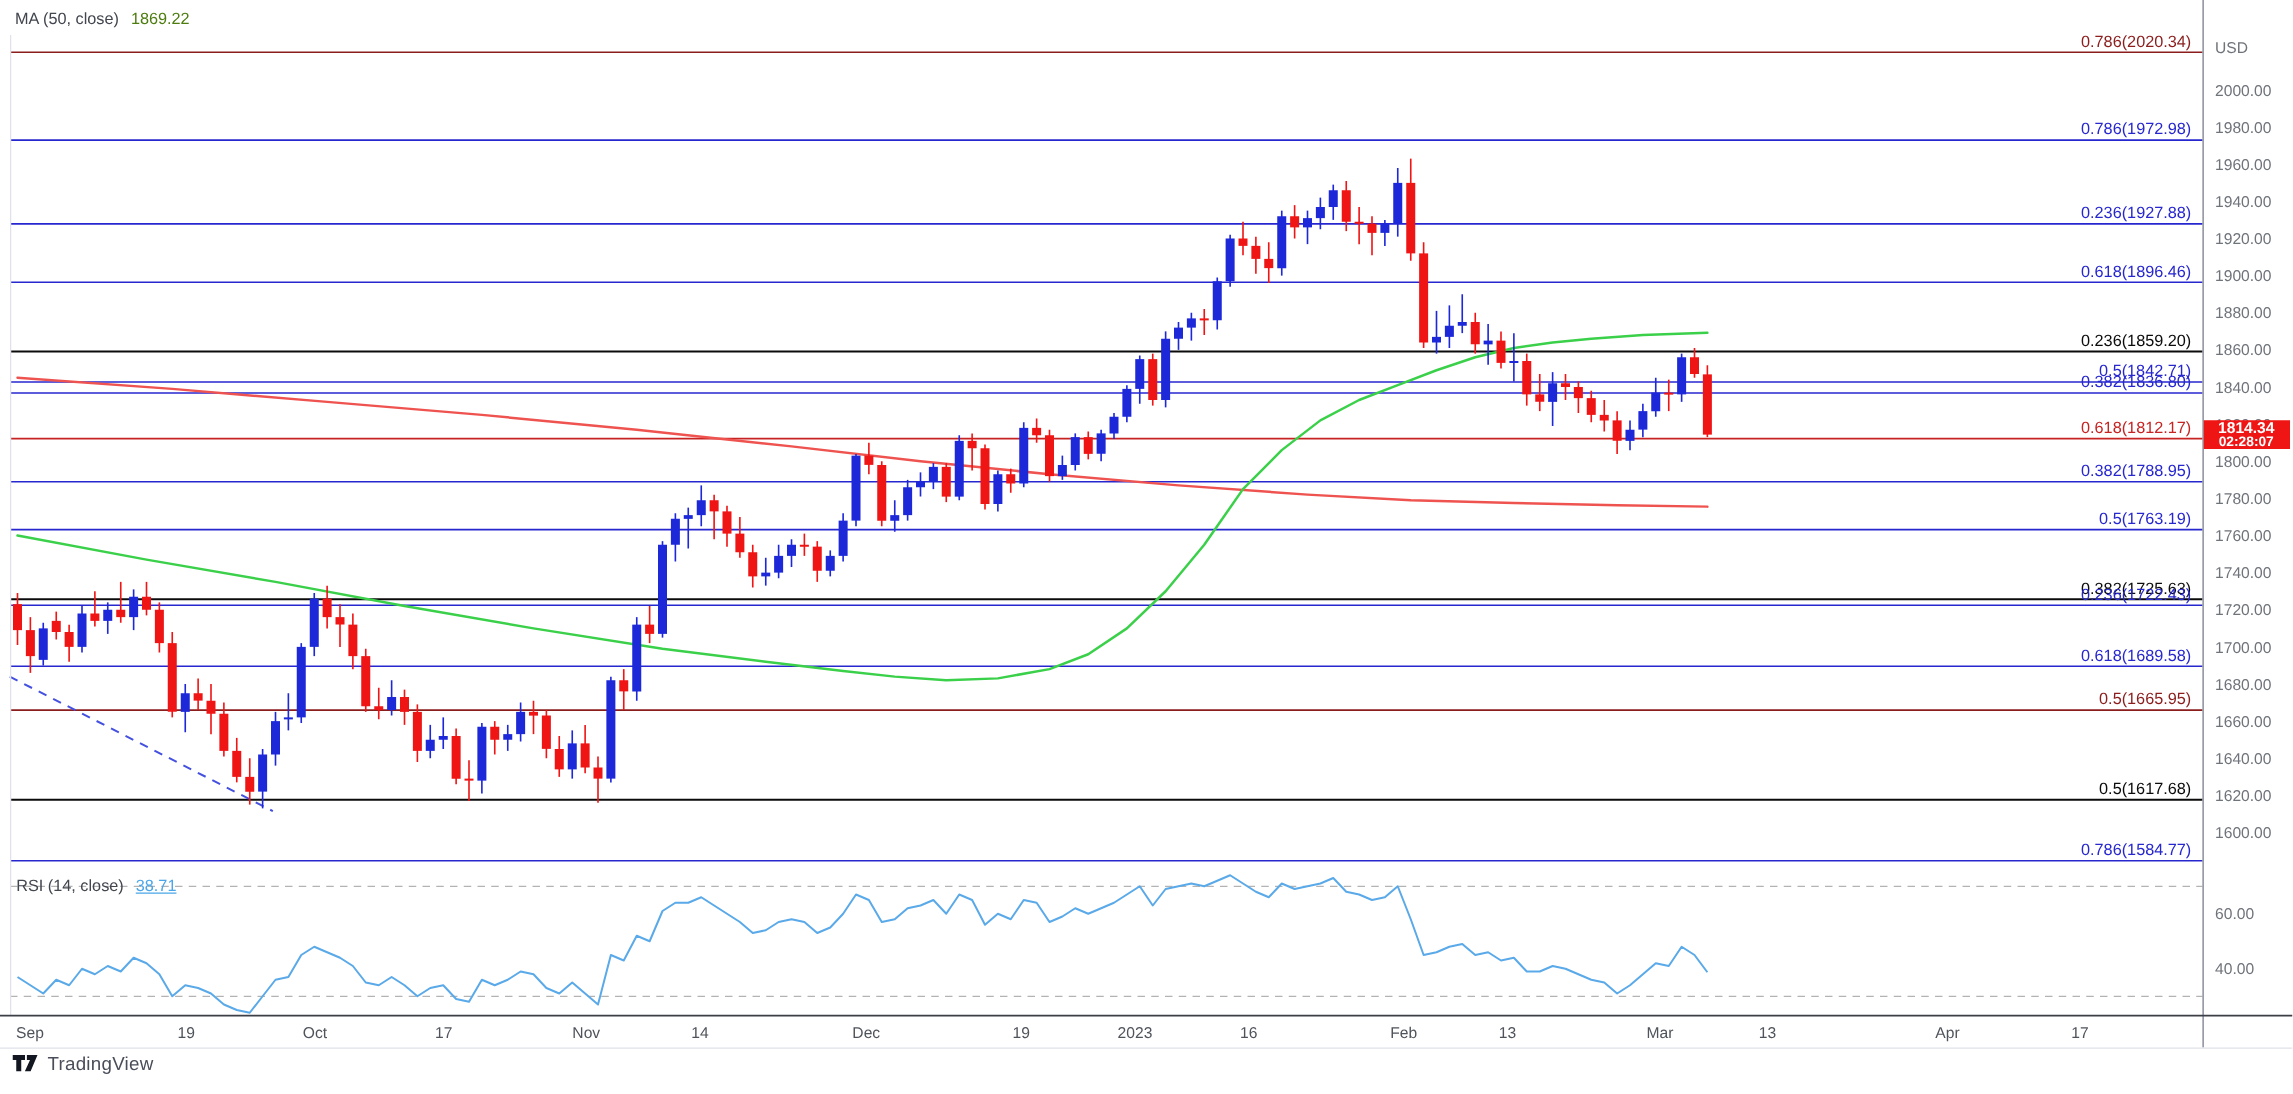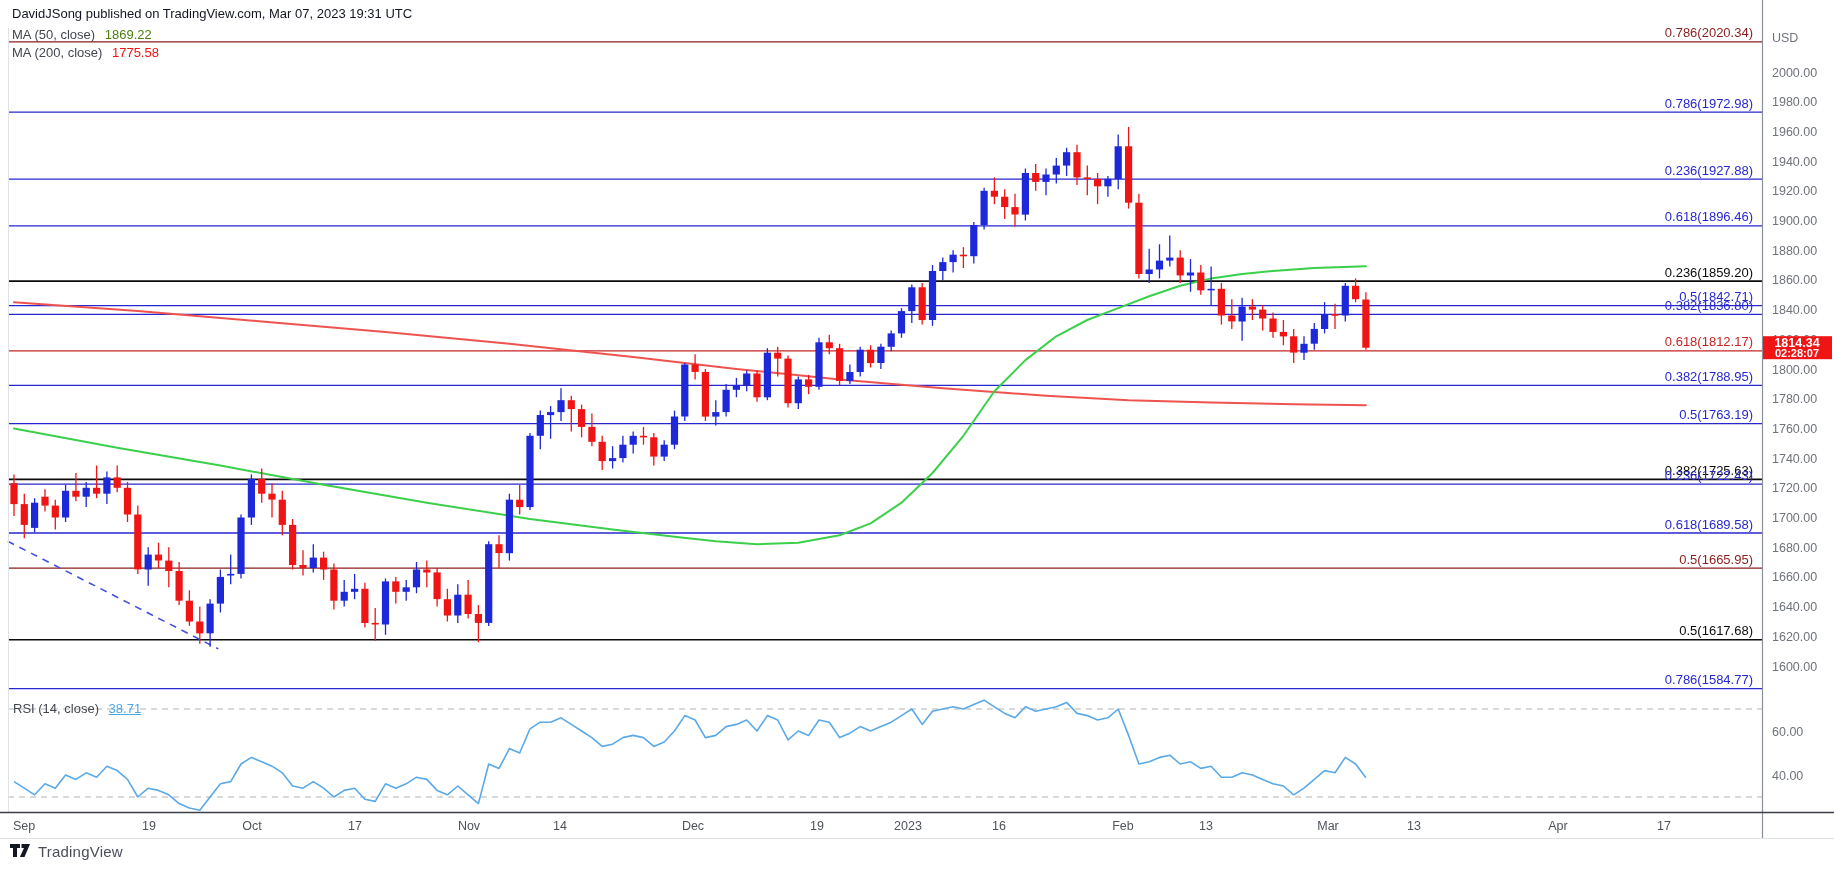--- a/index.html
+++ b/index.html
@@ -387,28 +387,23 @@
         <text x="1123" y="830" text-anchor="middle" font-size="12.5" fill="#4f535b">Feb</text>
         <text x="1206" y="830" text-anchor="middle" font-size="12.5" fill="#4f535b">13</text>
         <text x="1328" y="830" text-anchor="middle" font-size="12.5" fill="#4f535b">Mar</text>
         <text x="1414" y="830" text-anchor="middle" font-size="12.5" fill="#4f535b">13</text>
         <text x="1558" y="830" text-anchor="middle" font-size="12.5" fill="#4f535b">Apr</text>
         <text x="1664" y="830" text-anchor="middle" font-size="12.5" fill="#4f535b">17</text>
       </g>
     </svg>
 
   <div class="hdr">
-    <div class="attr">DavidJSong published on TradingView.com, Mar 07, 2023 19:31 UTC</div>
     <div class="ma-row">
       <span>MA (50, close)</span>
       <span class="grn">1869.22</span>
-    </div>
-    <div class="ma-row">
-      <span>MA (200, close)</span>
-      <span class="red">1775.58</span>
     </div>
   </div>
 
   <div class="rsi-legend">
     <span>RSI (14, close)</span>
     <span class="rsi-val">38.71</span>
   </div>
 
   <div class="logo">
     <svg width="21" height="15" viewBox="0 0 21 15">

